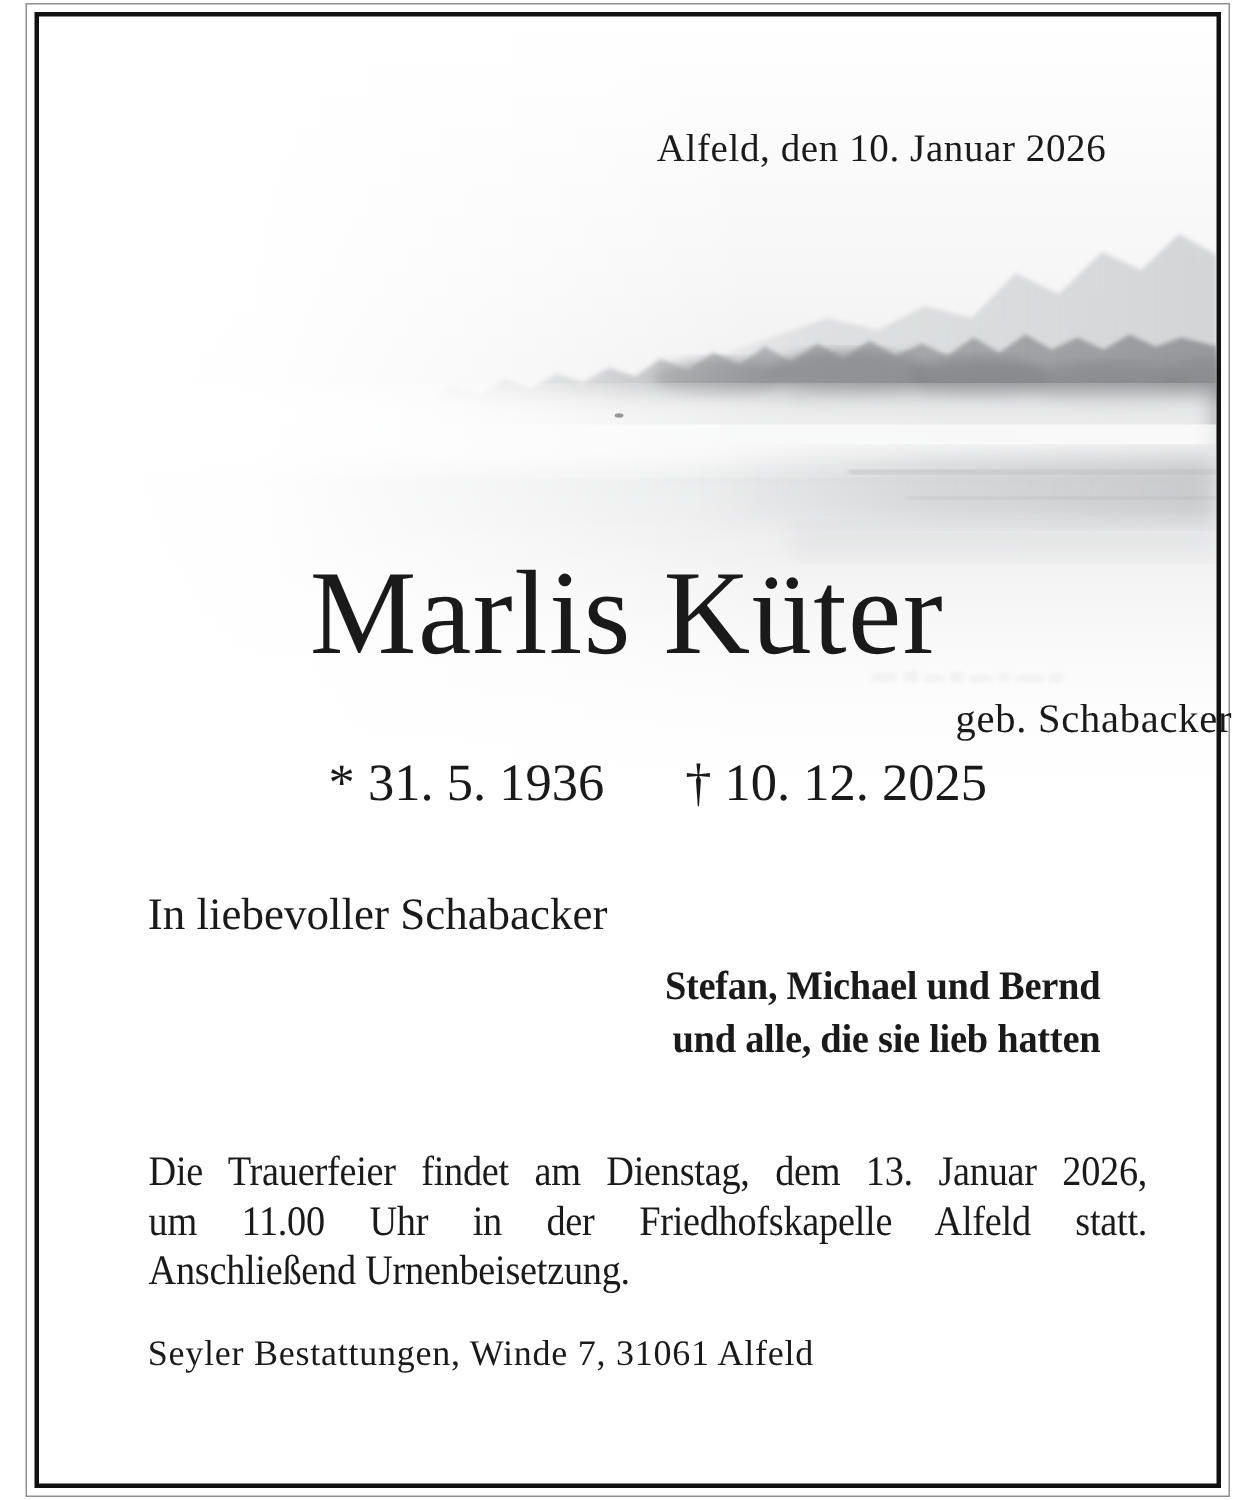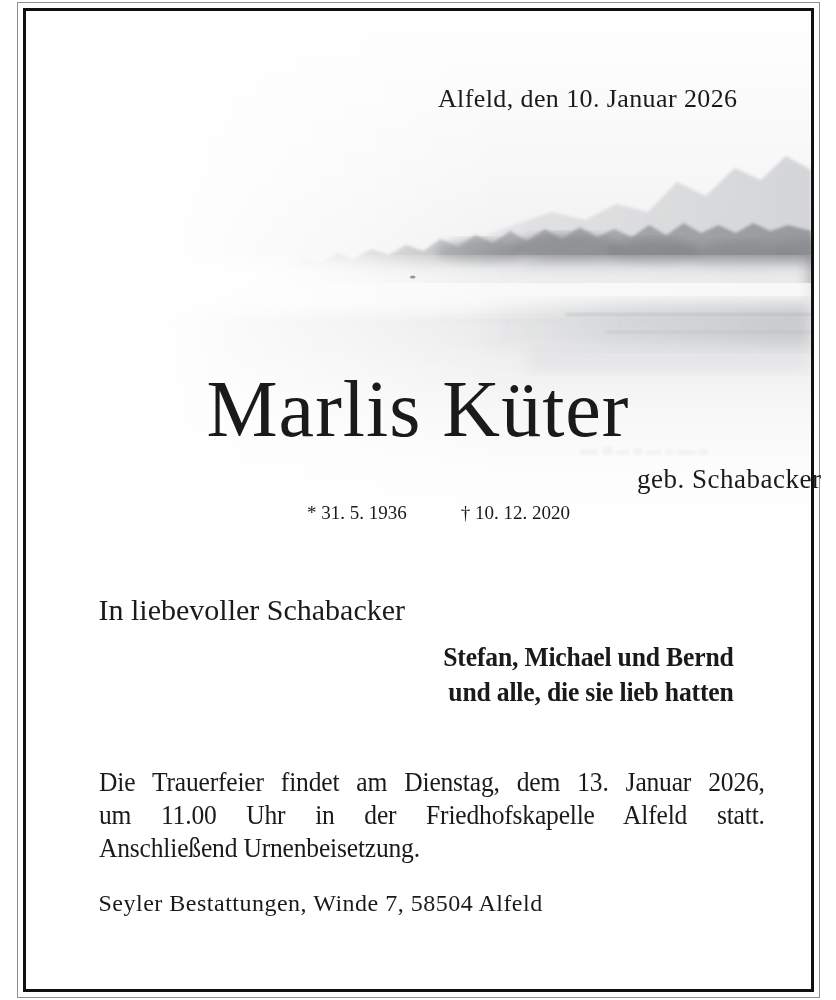--- a/index.html
+++ b/index.html
@@ -75,21 +75,21 @@
     letter-spacing: 0.5px;
     margin-left: 46px;
   }
   .dates {
     top: 502px;
     left: 0;
     right: 0;
     display: flex;
     justify-content: center;
     column-gap: 54px;
-    font-size: 19px;
+    font-size: 35px;
     padding-left: 41px;
   }
   .remembrance {
     top: 593px;
     left: 84px;
     font-size: 30px;
   }
   .mourners {
     top: 640px;
     right: 88px;
@@ -238,30 +238,30 @@
   <div class="frame-inner"></div>
 
   <div class="txt dateline">Alfeld, den 10. Januar 2026</div>
 
 
   <div class="txt name">Marlis Küter</div>
   <div class="txt maiden">geb. Schabacker</div>
 
   <div class="txt dates">
     <span>* 31. 5. 1936</span>
-    <span>† 10. 12. 2020</span>
+    <span>† 10. 12. 2025</span>
   </div>
 
   <div class="txt remembrance">In liebevoller Schabacker</div>
   <div class="txt mourners">
     <div>Stefan, Michael und Bernd</div>
     <div>und alle, die sie lieb hatten</div>
   </div>
 
   <div class="txt funeral">
     <div class="just">Die Trauerfeier findet am Dienstag, dem 13. Januar 2026,</div>
     <div class="just">um 11.00 Uhr in der Friedhofskapelle Alfeld statt.</div>
     <div class="last-line">Anschließend Urnenbeisetzung.</div>
   </div>
 
-  <div class="txt funeral-home">Seyler Bestattungen, Winde 7, 58504 Alfeld</div>
+  <div class="txt funeral-home">Seyler Bestattungen, Winde 7, 31061 Alfeld</div>
 
 </div>
 
 </body></html>

